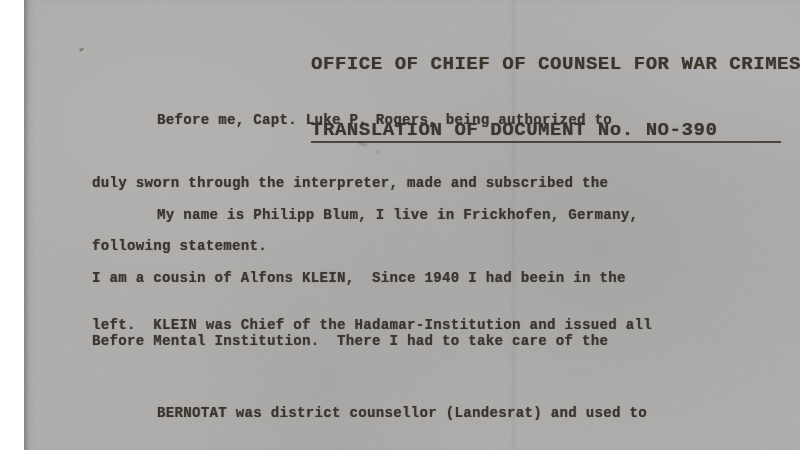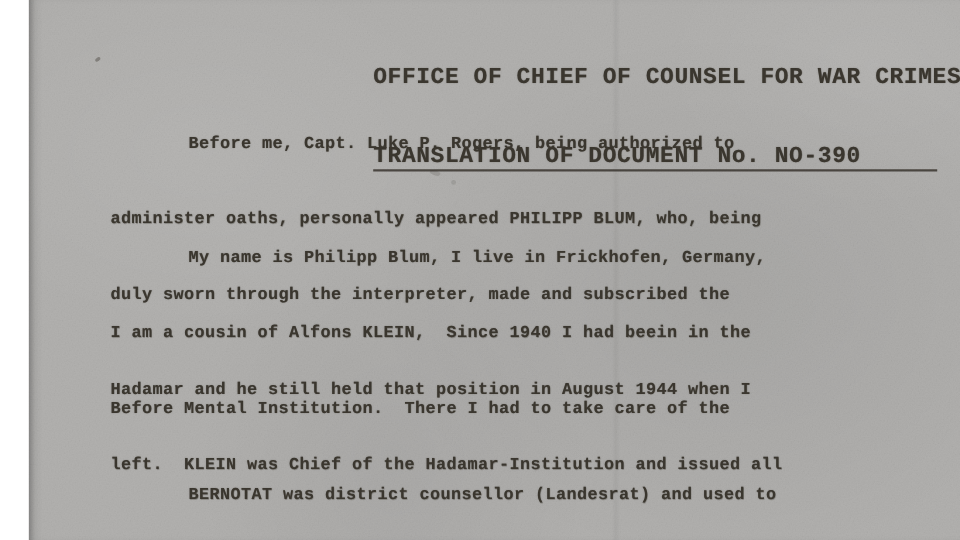--- a/index.html
+++ b/index.html
@@ -80,33 +80,32 @@
 
 <div class="scan-page">
 
   <div class="typed doc-header">
     <div class="hline">OFFICE OF CHIEF OF COUNSEL FOR WAR CRIMES</div>
     <div class="hline underlined">TRANSLATION OF DOCUMENT No. NO-390</div>
   </div>
 
   <div class="typed para p1">
     <div class="line indent">Before me, Capt. Luke P. Rogers, being authorized to</div>
-    <div class="line">administer oaths, personally appeared PHILIPP BLUM, who, being</div>
     <div class="line">duly sworn through the interpreter, made and subscribed the</div>
+    <div class="line">following statement.</div>
   </div>
 
   <div class="typed para p2">
     <div class="line indent">My name is Philipp Blum, I live in Frickhofen, Germany,</div>
     <div class="line">I am a cousin of Alfons KLEIN,  Since 1940 I had beein in the</div>
     <div class="line">Before Mental Institution.  There I had to take care of the</div>
     
   </div>
 
   <div class="typed para p3">
-    <div class="line">Hadamar and he still held that position in August 1944 when I</div>
     <div class="line">left.  KLEIN was Chief of the Hadamar-Institution and issued all</div>
     
   </div>
 
   <div class="typed para p4">
     <div class="line indent">BERNOTAT was district counsellor (Landesrat) and used to</div>
     
     
   </div>
 

